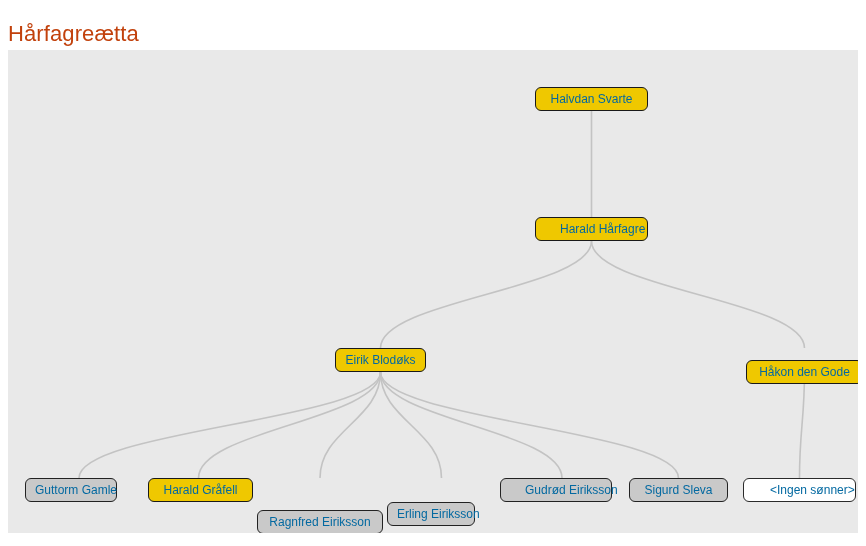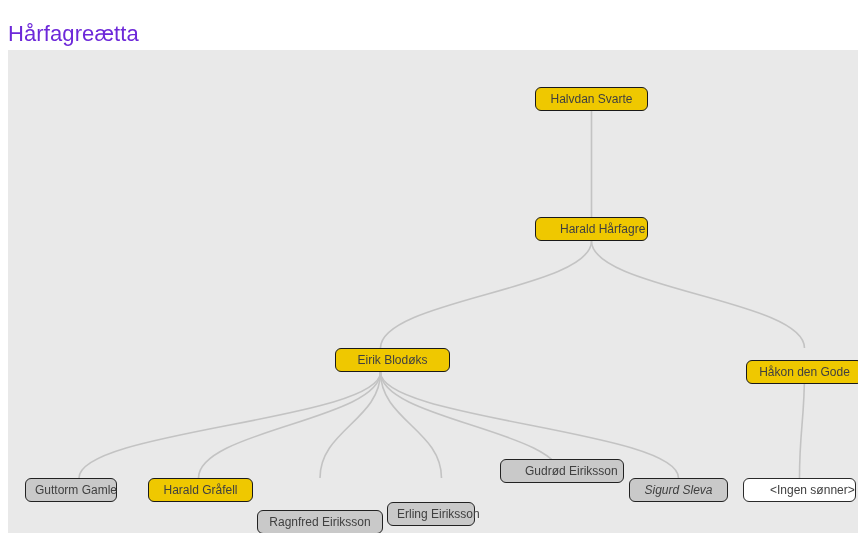--- a/index.html
+++ b/index.html
@@ -16,21 +16,21 @@
     width: 866px;
     height: 546px;
     background: #ffffff;
   }
   #page-title {
     position: absolute;
     left: 8px;
     top: 4px;
     font-size: 22px;
     font-weight: normal;
-    color: #6d28d9;
+    color: #c2410c;
     letter-spacing: 0.1px;
     line-height: 30px;
     white-space: nowrap;
   }
   #canvas {
     position: absolute;
     left: 8px;
     top: 50px;
     width: 850px;
     height: 483px;
@@ -46,21 +46,21 @@
   }
   .node {
     position: absolute;
     box-sizing: border-box;
     height: 24px;
     line-height: 22px;
     border-radius: 6px;
     border: 1px solid #1c1c1c;
     text-align: center;
     font-size: 12px;
-    color: #404040;
+    color: #0369a1;
     white-space: nowrap;
     padding: 0 9px;
     user-select: none;
   }
   .node.gold {
     background: #efc800;
     border-color: #191919;
   }
   .node.gray {
     background: #c9c9c9;
@@ -87,25 +87,25 @@
         <path d="M 372.5 322 C 372.5 369.7, 190.5 380.3, 190.5 428" fill="none" stroke="#c3c3c3" stroke-width="1.6"></path>
         <path d="M 372.5 322 C 372.5 369.7, 312 380.3, 312 428" fill="none" stroke="#c3c3c3" stroke-width="1.6"></path>
         <path d="M 372.5 322 C 372.5 369.7, 433.5 380.3, 433.5 428" fill="none" stroke="#c3c3c3" stroke-width="1.6"></path>
         <path d="M 372.5 322 C 372.5 369.7, 554 380.3, 554 428" fill="none" stroke="#c3c3c3" stroke-width="1.6"></path>
         <path d="M 372.5 322 C 372.5 369.7, 670.5 380.3, 670.5 428" fill="none" stroke="#c3c3c3" stroke-width="1.6"></path>
         <path d="M 796.5 322 C 796.5 369.7, 791.5 380.3, 791.5 428" fill="none" stroke="#c3c3c3" stroke-width="1.6"></path>
       </svg>
     <div id="node-layer">
         <div class="node gold" style="left: 527px; top: 37px; width: 113px;">Halvdan Svarte</div>
         <div class="node gold" style="left: 527px; top: 167px; width: 113px; padding-left: 24px;">Harald Hårfagre</div>
-        <div class="node gold" style="left: 327px; top: 298px; width: 115px;">Eirik Blodøks</div>
+        <div class="node gold" style="left: 327px; top: 298px; width: 91px;">Eirik Blodøks</div>
         <div class="node gold" style="left: 738px; top: 310px; width: 117px;">Håkon den Gode</div>
         <div class="node gray" style="left: 17px; top: 428px; width: 92px;">Guttorm Gamle</div>
         <div class="node gold" style="left: 140px; top: 428px; width: 105px;">Harald Gråfell</div>
         <div class="node gray" style="left: 249px; top: 428px; width: 126px; margin-top: 32px;">Ragnfred Eiriksson</div>
         <div class="node gray" style="left: 379px; top: 452px; width: 88px; text-align: right;">Erling Eiriksson</div>
-        <div class="node gray" style="left: 492px; top: 409px; width: 124px; padding-left: 24px;">Gudrød Eiriksson</div>
-        <div class="node gray" style="left: 621px; top: 428px; width: 99px; font-style: italic;">Sigurd Sleva</div>
+        <div class="node gray" style="left: 492px; top: 428px; width: 112px; padding-left: 24px;">Gudrød Eiriksson</div>
+        <div class="node gray" style="left: 621px; top: 428px; width: 99px;">Sigurd Sleva</div>
         <div class="node white" style="left: 735px; top: 428px; width: 113px; padding-left: 26px;">&lt;Ingen sønner&gt;</div>
       </div>
   </div>
 
 </div>
 
 </body></html>

